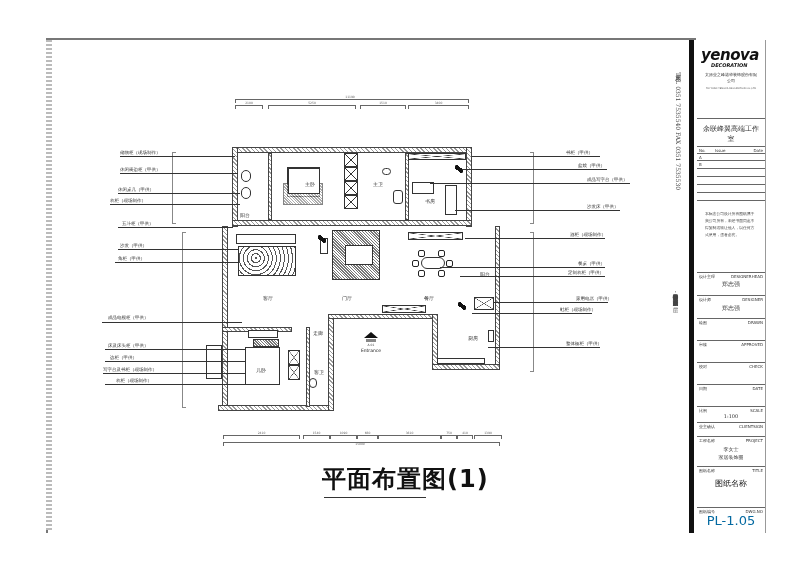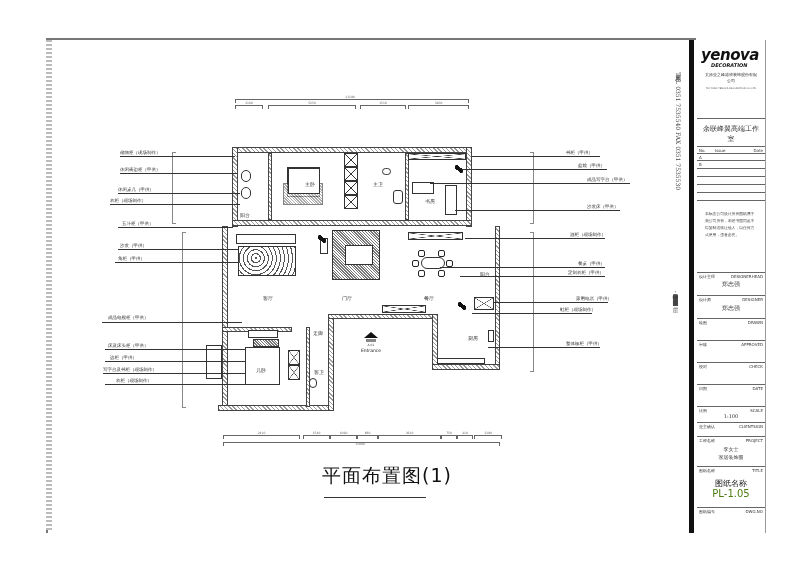--- a/index.html
+++ b/index.html
@@ -21,21 +21,21 @@
   .room-label{position:absolute;font-size:5px;color:#333;font-family:"DejaVu Serif",serif;white-space:nowrap;}
   .leader{position:absolute;height:0;border-top:1px solid #333;}
   .leader-label{position:absolute;font-size:4.5px;font-family:"DejaVu Serif",serif;color:#333;white-space:nowrap;}
   .dimline{position:absolute;border-top:1px solid #666;height:4px;border-left:1px solid #666;border-right:1px solid #666;box-sizing:border-box;}
   .dimtext{position:absolute;font-size:3px;color:#666;text-align:center;}
   .furn{position:absolute;border:1px solid #333;box-sizing:border-box;background:#fff;}
   .xbox{position:absolute;border:1px solid #333;box-sizing:border-box;background:
      linear-gradient(to top right,transparent calc(50% - .5px),#333 50%,transparent calc(50% + .5px)),
      linear-gradient(to bottom right,transparent calc(50% - .5px),#333 50%,transparent calc(50% + .5px));}
   .hatch{position:absolute;border:1px solid #333;box-sizing:border-box;background:repeating-linear-gradient(45deg,#777 0 1px,#fff 1px 2px);}
-  #drawing-title{left:322px;top:463px;font-size:19px;font-family:"DejaVu Sans",sans-serif;color:#111;letter-spacing:1px;}
+  #drawing-title{left:322px;top:463px;font-size:24px;font-family:"DejaVu Sans",sans-serif;color:#111;letter-spacing:1px;font-weight:bold;}
   #drawing-title-underline{left:324px;top:497px;width:102px;height:1px;background:#333;}
   .vdim{position:absolute;width:4px;border-left:1px solid #888;border-top:1px solid #888;border-bottom:1px solid #888;box-sizing:border-box;}
   .chair{position:absolute;width:7px;height:7px;border:1px solid #222;border-radius:2px;background:#fff;box-sizing:border-box;}
   .plant{position:absolute;width:8px;height:8px;background:radial-gradient(circle,#111 30%,transparent 32%),radial-gradient(circle at 20% 30%,#111 25%,transparent 27%),radial-gradient(circle at 80% 70%,#111 25%,transparent 27%);}
 </style>
 </head>
 <body>
 
 <div id="frame" class="abs"></div>
 <div id="frame-left-tick" class="abs"></div>
@@ -112,21 +112,21 @@
 家居装饰图</div>
   <div class="tb-row" style="top:426px;">
       <span class="l">图纸名称</span>
       <span class="r">TITLE</span>
     </div>
   <div class="tb-val" style="top:438px;font-size:8px;font-family:'DejaVu Sans',sans-serif;color:#111;">图纸名称</div>
   <div class="tb-row" style="top:467px;">
       <span class="l">图纸编号</span>
       <span class="r">DWG.NO</span>
     </div>
-  <div class="tb-val" style="top:448px;font-size:10px;font-family:'DejaVu Sans',sans-serif;color:#4d7c0f;">PL-1.05</div>
+  <div class="tb-val" style="top:473px;font-size:13px;font-family:'DejaVu Sans',sans-serif;color:#0369a1;">PL-1.05</div>
 </div>
 
 <div class="dimline" style="left:235px;top:99px;width:234px;"></div>
 <div class="dimtext" style="left:335px;top:95px;width:30px;">11190</div>
 <div class="dimline" style="left:235px;top:105px;width:28px;"></div>
 <div class="dimtext" style="left:235px;top:101px;width:28px;">2100</div>
 <div class="dimline" style="left:268px;top:105px;width:88px;"></div>
 <div class="dimtext" style="left:268px;top:101px;width:88px;">5250</div>
 <div class="dimline" style="left:360px;top:105px;width:46px;"></div>
 <div class="dimtext" style="left:360px;top:101px;width:46px;">1510</div>

